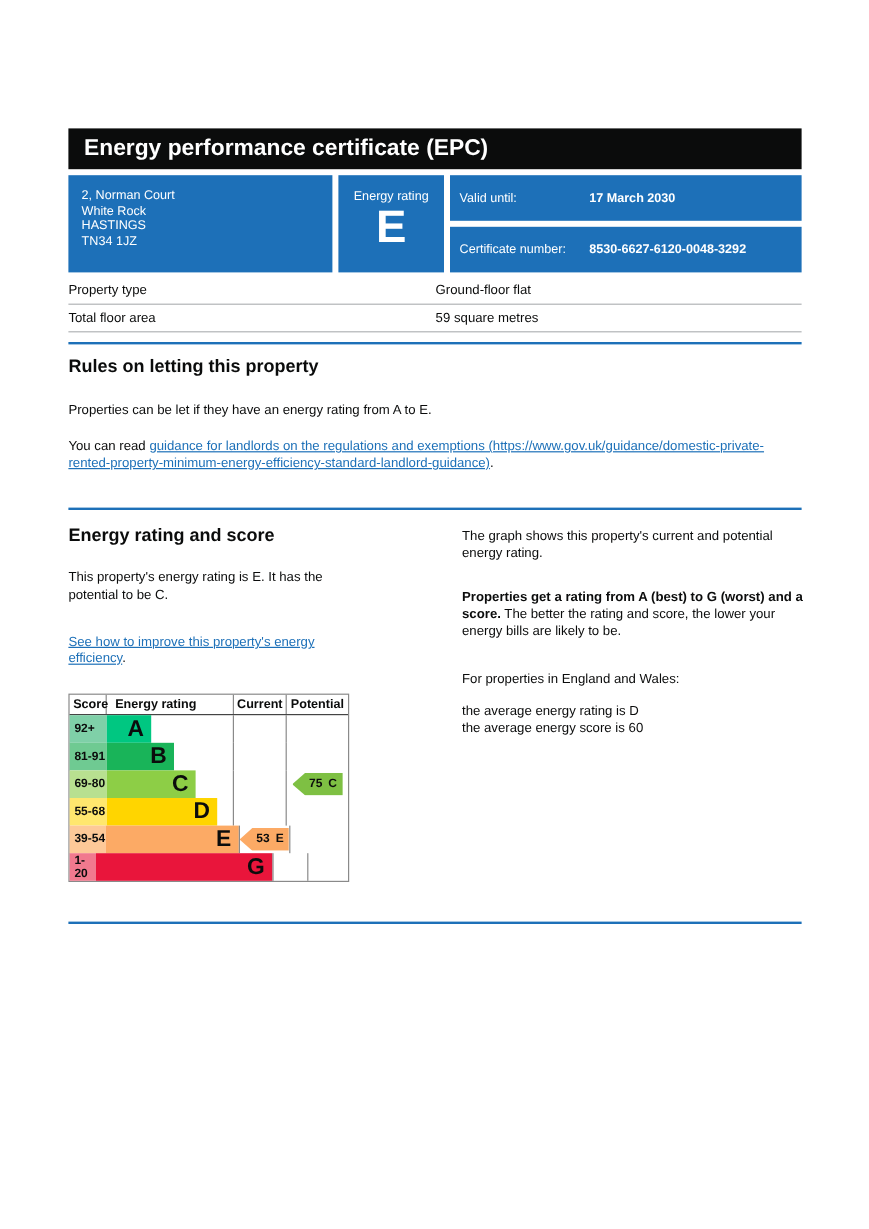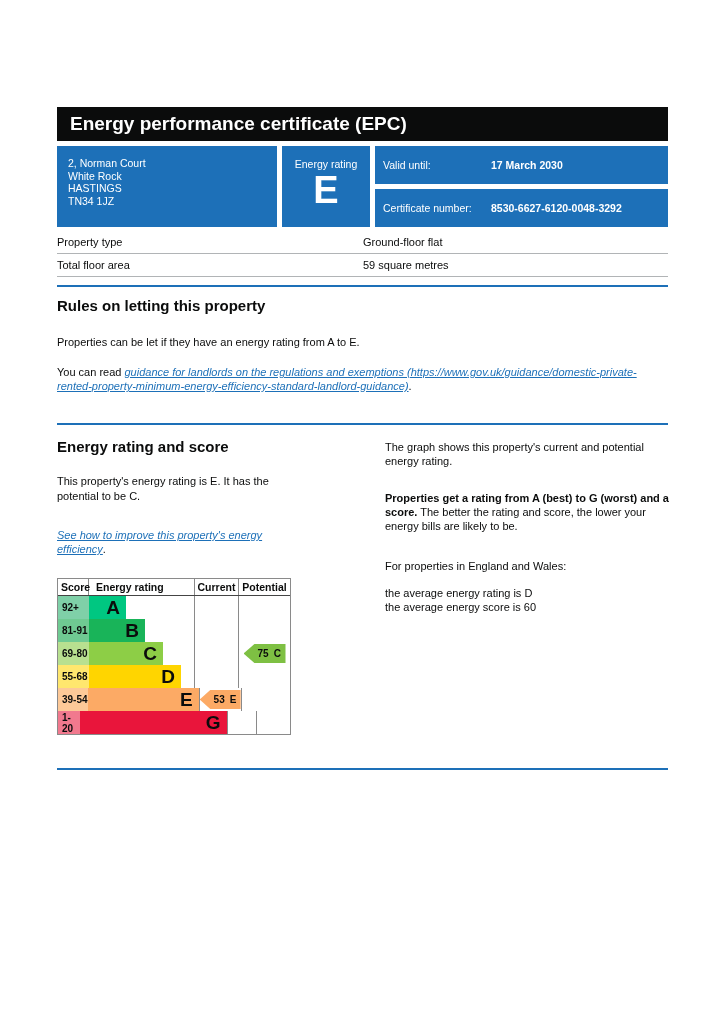--- a/index.html
+++ b/index.html
@@ -26,21 +26,21 @@
   .summary-label{width:306px;}
 
   
   .divider{position:absolute;left:57px;width:611px;height:2px;}
   .hr1{top:285px}.hr2{top:423px}.hr3{top:768px}
 
   
   .rules-heading{position:absolute;left:57px;top:297px;font-size:15px;font-weight:bold;margin:0;}
   .rules-p1{position:absolute;left:57px;top:335px;font-size:11px;line-height:14px;margin:0;}
   .rules-p2{position:absolute;left:57px;top:365px;width:588px;font-size:11px;line-height:14px;margin:0;}
-  a{color:#1d70b8;text-decoration:underline;cursor:pointer;font-style:italic;}
+  a{color:#1d70b8;text-decoration:underline;cursor:pointer;}
 
   
   .leftcol{position:absolute;left:57px;top:438px;width:284px;height:330px;}
   .left-heading{position:absolute;top:0;left:0;font-size:15px;font-weight:bold;margin:0;}
   .left-para{position:absolute;top:36px;left:0;width:252px;font-size:11px;line-height:14.5px;margin:0;}
   .left-link{position:absolute;top:90px;left:0;width:245px;font-size:11px;line-height:14px;margin:0;}
   .rightcol{position:absolute;left:385px;top:438px;width:288px;font-size:11px;line-height:14px;}
   .r-p1{position:absolute;top:2px;width:262px;margin:0;}
   .r-p2{position:absolute;top:53px;width:288px;margin:0;}
   .r-p3{position:absolute;top:121px;margin:0;}

